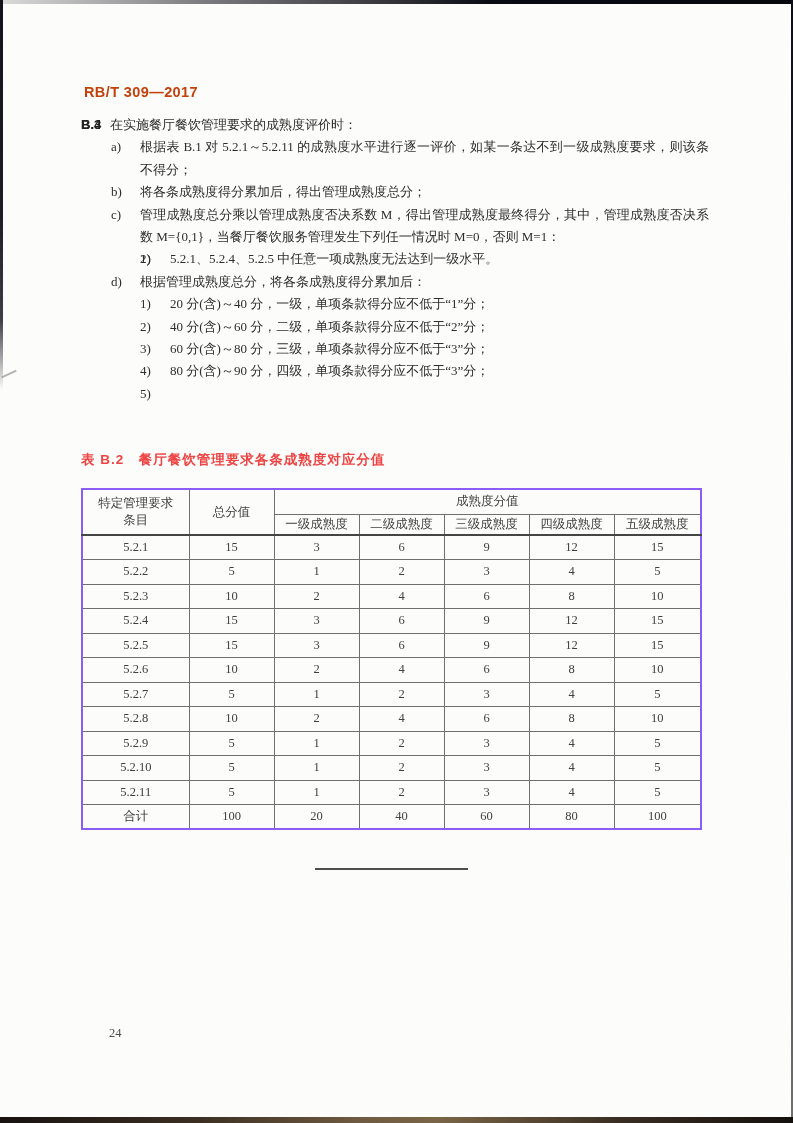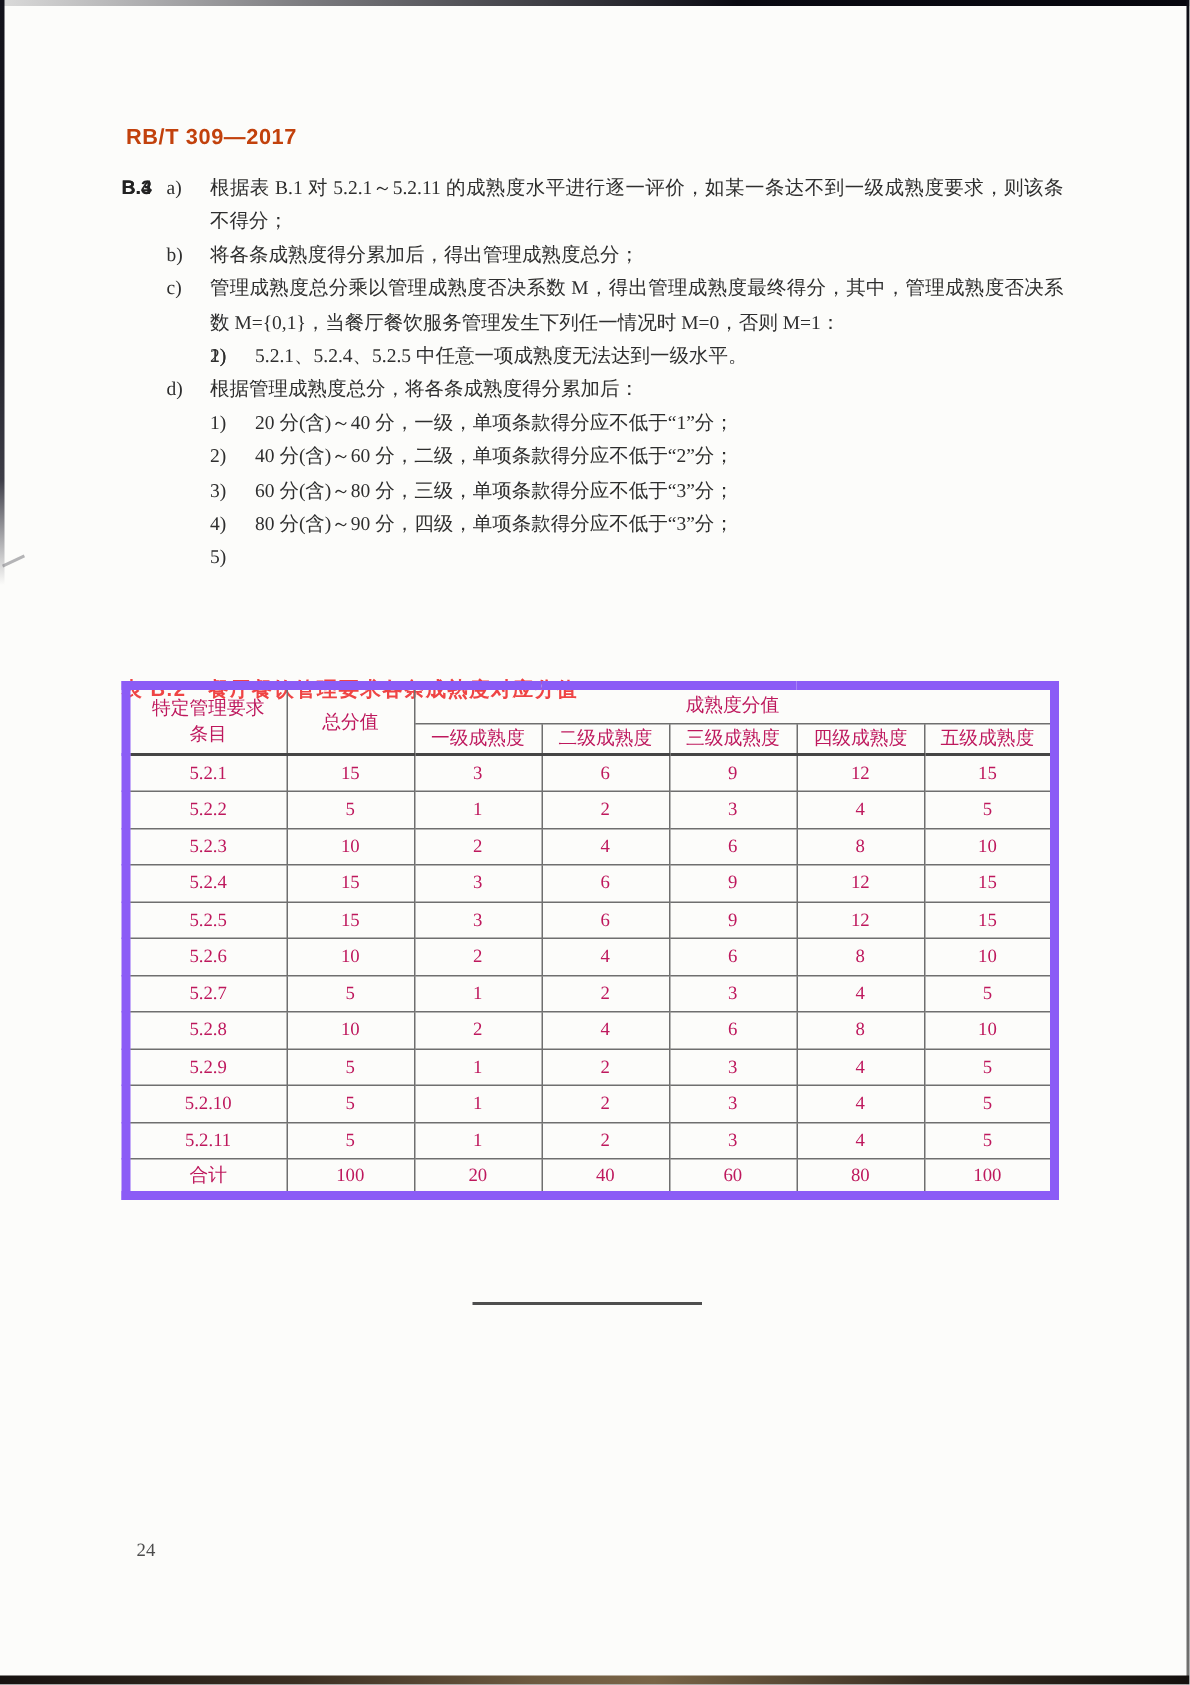--- a/index.html
+++ b/index.html
@@ -46,58 +46,58 @@
 
   
   .table-caption{
     position:absolute;top:451px;left:81px;width:619px;
     text-align:left;font-family:"Liberation Sans","DejaVu Sans",sans-serif;
     font-weight:bold;font-size:13.5px;color:#ef4444;letter-spacing:1px;
   }
 
   
   table.matrix{
-    position:absolute;top:454px;left:81px;width:619px;
+    position:absolute;top:488px;left:81px;width:619px;
     border-collapse:collapse;table-layout:fixed;
-    border:6px solid #8b5cf6;
-    font-size:12.5px;color:#be185d;
+    border:2px solid #8b5cf6;
+    font-size:12.5px;color:#404040;
   }
   table.matrix th,table.matrix td{
     border:1px solid #6f6f6f;text-align:center;vertical-align:middle;
     padding:0;font-weight:normal;
   }
   table.matrix thead tr:first-child{height:25px;}
   table.matrix thead tr:last-child{height:21px;}
   table.matrix tbody tr{height:24.5px;}
   table.matrix tbody tr:first-child td{border-top:2px solid #454545;}
   th.item-th{white-space:pre-line;line-height:17px;}
 
   
   .end-line{position:absolute;top:868px;left:315px;width:153px;height:2px;background:#4e4e4e;}
 
   
-  .page-num{position:absolute;top:1026px;left:91px;font-size:12.5px;color:#4c4c4c;}
+  .page-num{position:absolute;top:1026px;left:109px;font-size:12.5px;color:#4c4c4c;}
 </style>
 </head>
 <body>
 
 <div class="page">
 
   <div class="edge-top"></div>
   <div class="edge-left"></div>
   <div class="edge-right"></div>
   <div class="edge-bottom"></div>
   <div class="smudge"></div>
 
   <div class="doc-header">RB/T 309—2017</div>
 
   <div class="doc-body">
     <div id="clauses">
         <div class="clause"><span class="clabel">B.3</span></div>
-        <div class="clause"><span class="clabel">B.4</span></div>
+        <div class="clause"><span class="clabel">B.4</span><span class="ctext">在实施餐厅餐饮管理要求的成熟度评价时：</span></div>
       </div>
     <div id="list">
         <div class="li"><span class="lilbl">a)</span><span class="litxt">根据表 B.1 对 5.2.1～5.2.11 的成熟度水平进行逐一评价，如某一条达不到一级成熟度要求，则该条不得分；</span></div>
         <div class="li"><span class="lilbl">b)</span><span class="litxt">将各条成熟度得分累加后，得出管理成熟度总分；</span></div>
         <div class="li"><span class="lilbl">c)</span><span class="litxt">管理成熟度总分乘以管理成熟度否决系数 M，得出管理成熟度最终得分，其中，管理成熟度否决系数 M={0,1}，当餐厅餐饮服务管理发生下列任一情况时 M=0，否则 M=1：</span></div>
         <div class="sub"><span class="sublbl">1)</span></div>
         <div class="sub"><span class="sublbl">2)</span><span class="subtxt">5.2.1、5.2.4、5.2.5 中任意一项成熟度无法达到一级水平。</span></div>
         <div class="li"><span class="lilbl">d)</span><span class="litxt">根据管理成熟度总分，将各条成熟度得分累加后：</span></div>
         <div class="sub"><span class="sublbl">1)</span><span class="subtxt">20 分(含)～40 分，一级，单项条款得分应不低于“1”分；</span></div>
         <div class="sub"><span class="sublbl">2)</span><span class="subtxt">40 分(含)～60 分，二级，单项条款得分应不低于“2”分；</span></div>

